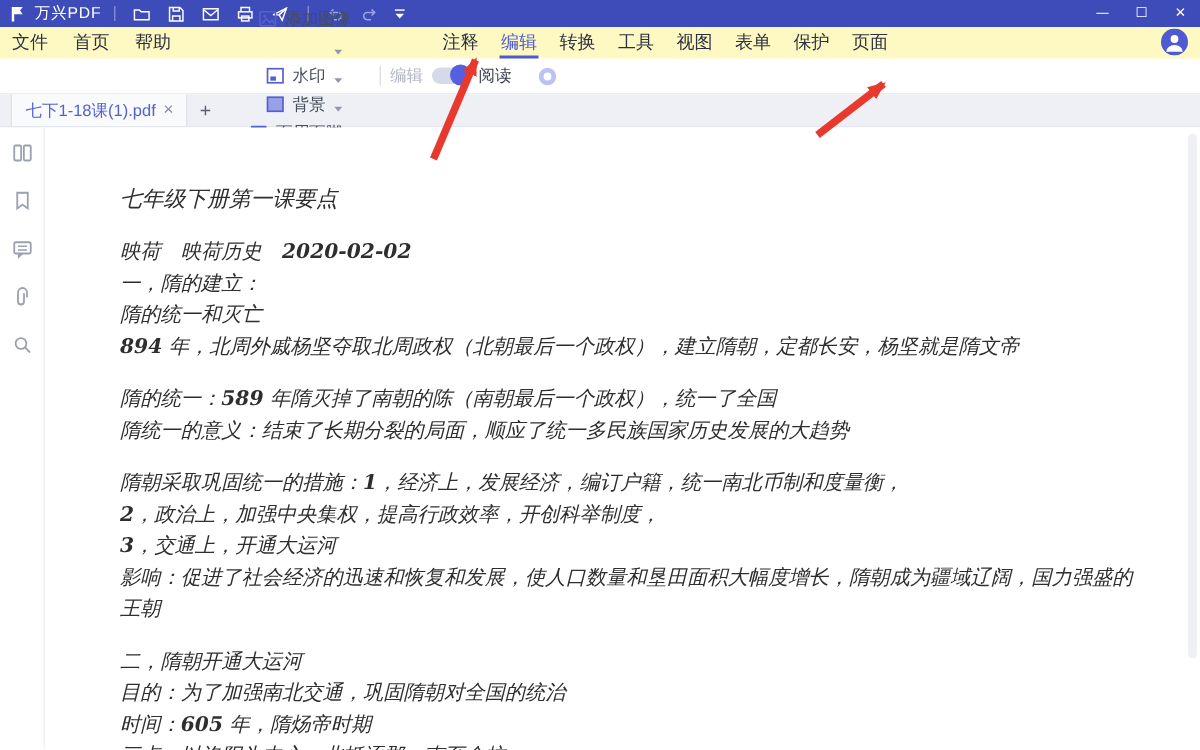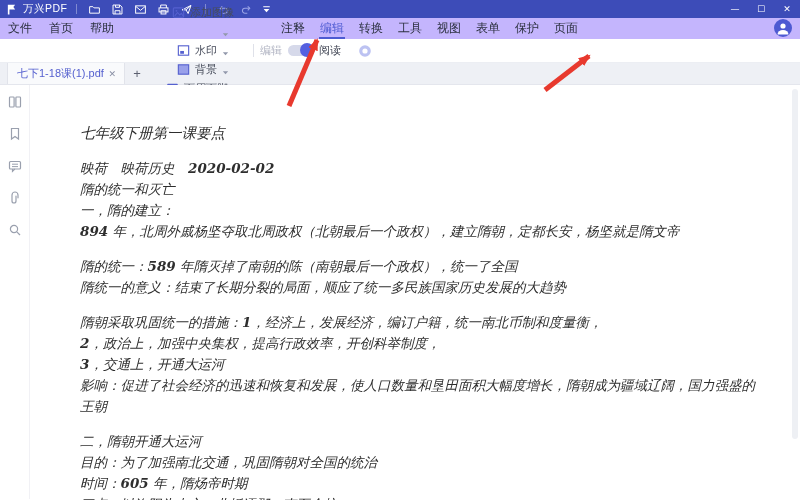--- a/index.html
+++ b/index.html
@@ -15,25 +15,25 @@
   .tb-sep { width:1px; height:10px; background:rgba(255,255,255,.35); margin:0 8px; }
   .tb-icon { width:20px; height:16px; display:inline-flex; align-items:center; justify-content:center;
              cursor:pointer; }
   .tb-icon svg { width:13px; height:13px; }
   .tb-icon.dim { color:#9aa3e6; }
   .win-controls { margin-left:auto; display:flex; }
   .win-btn { width:26px; height:18px; display:inline-flex; align-items:center; justify-content:center;
              font-size:9px; color:#fff; cursor:pointer; font-family:"DejaVu Sans",sans-serif; }
 
   
-  .menubar { height:21px; position:relative; display:flex; align-items:center; background:#c4b5fd;
+  .menubar { height:21px; position:relative; display:flex; align-items:center; background:#fef9c3;
              font-size:12px; color:#2c3140; }
   .menu-left { display:flex; padding-left:8px; gap:17px; }
   .menu-item { cursor:pointer; }
-  .ribbon-tabs { position:absolute; left:280px; top:0; height:21px; display:flex; gap:13px; align-items:center; }
+  .ribbon-tabs { position:absolute; left:294px; top:0; height:21px; display:flex; gap:13px; align-items:center; }
   .ribbon-tab { position:relative; height:21px; line-height:20px; cursor:pointer; padding:0 1px; }
   .ribbon-tab.active { color:#4d5ad2; }
   .ribbon-tab.active::after { content:""; position:absolute; left:0; right:0; bottom:0;
                               height:2px; background:#4d5ad2; }
   .avatar { position:absolute; right:8px; top:1px; width:18px; height:18px; cursor:pointer; }
 
   
   .toolbar { height:24px; display:flex; align-items:center; background:#fff;
              border-bottom:1px solid #eceef3; padding-left:158px; font-size:11px; color:#474c5b; }
   .tool-btn { display:flex; align-items:center; gap:4px; padding:2px 7px; cursor:pointer; white-space:nowrap; }
@@ -321,22 +321,22 @@
               <circle cx="7" cy="7" r="3.6"></circle>
               <path d="M9.8 9.8 13 13"></path>
             </svg></span>
         </span>
       </div>
     <div class="docarea">
       <div class="page">
           <div class="doc-line title">七年级下册第一课要点</div>
           <div class="doc-line blank">&nbsp;</div>
           <div class="doc-line">映荷　映荷历史　<b>2020-02-02</b></div>
+          <div class="doc-line">一，隋的建立：</div>
           <div class="doc-line">隋的统一和灭亡</div>
-          <div class="doc-line">一，隋的建立：</div>
           <div class="doc-line"><b>894</b> 年，北周外戚杨坚夺取北周政权（北朝最后一个政权），建立隋朝，定都长安，杨坚就是隋文帝</div>
           <div class="doc-line blank">&nbsp;</div>
           <div class="doc-line">隋的统一：<b>589</b> 年隋灭掉了南朝的陈（南朝最后一个政权），统一了全国</div>
           <div class="doc-line">隋统一的意义：结束了长期分裂的局面，顺应了统一多民族国家历史发展的大趋势</div>
           <div class="doc-line blank">&nbsp;</div>
           <div class="doc-line">隋朝采取巩固统一的措施：<b>1</b>，经济上，发展经济，编订户籍，统一南北币制和度量衡，</div>
           <div class="doc-line"><b>2</b>，政治上，加强中央集权，提高行政效率，开创科举制度，</div>
           <div class="doc-line"><b>3</b>，交通上，开通大运河</div>
           <div class="doc-line">影响：促进了社会经济的迅速和恢复和发展，使人口数量和垦田面积大幅度增长，隋朝成为疆域辽阔，国力强盛的</div>
           <div class="doc-line">王朝</div>

